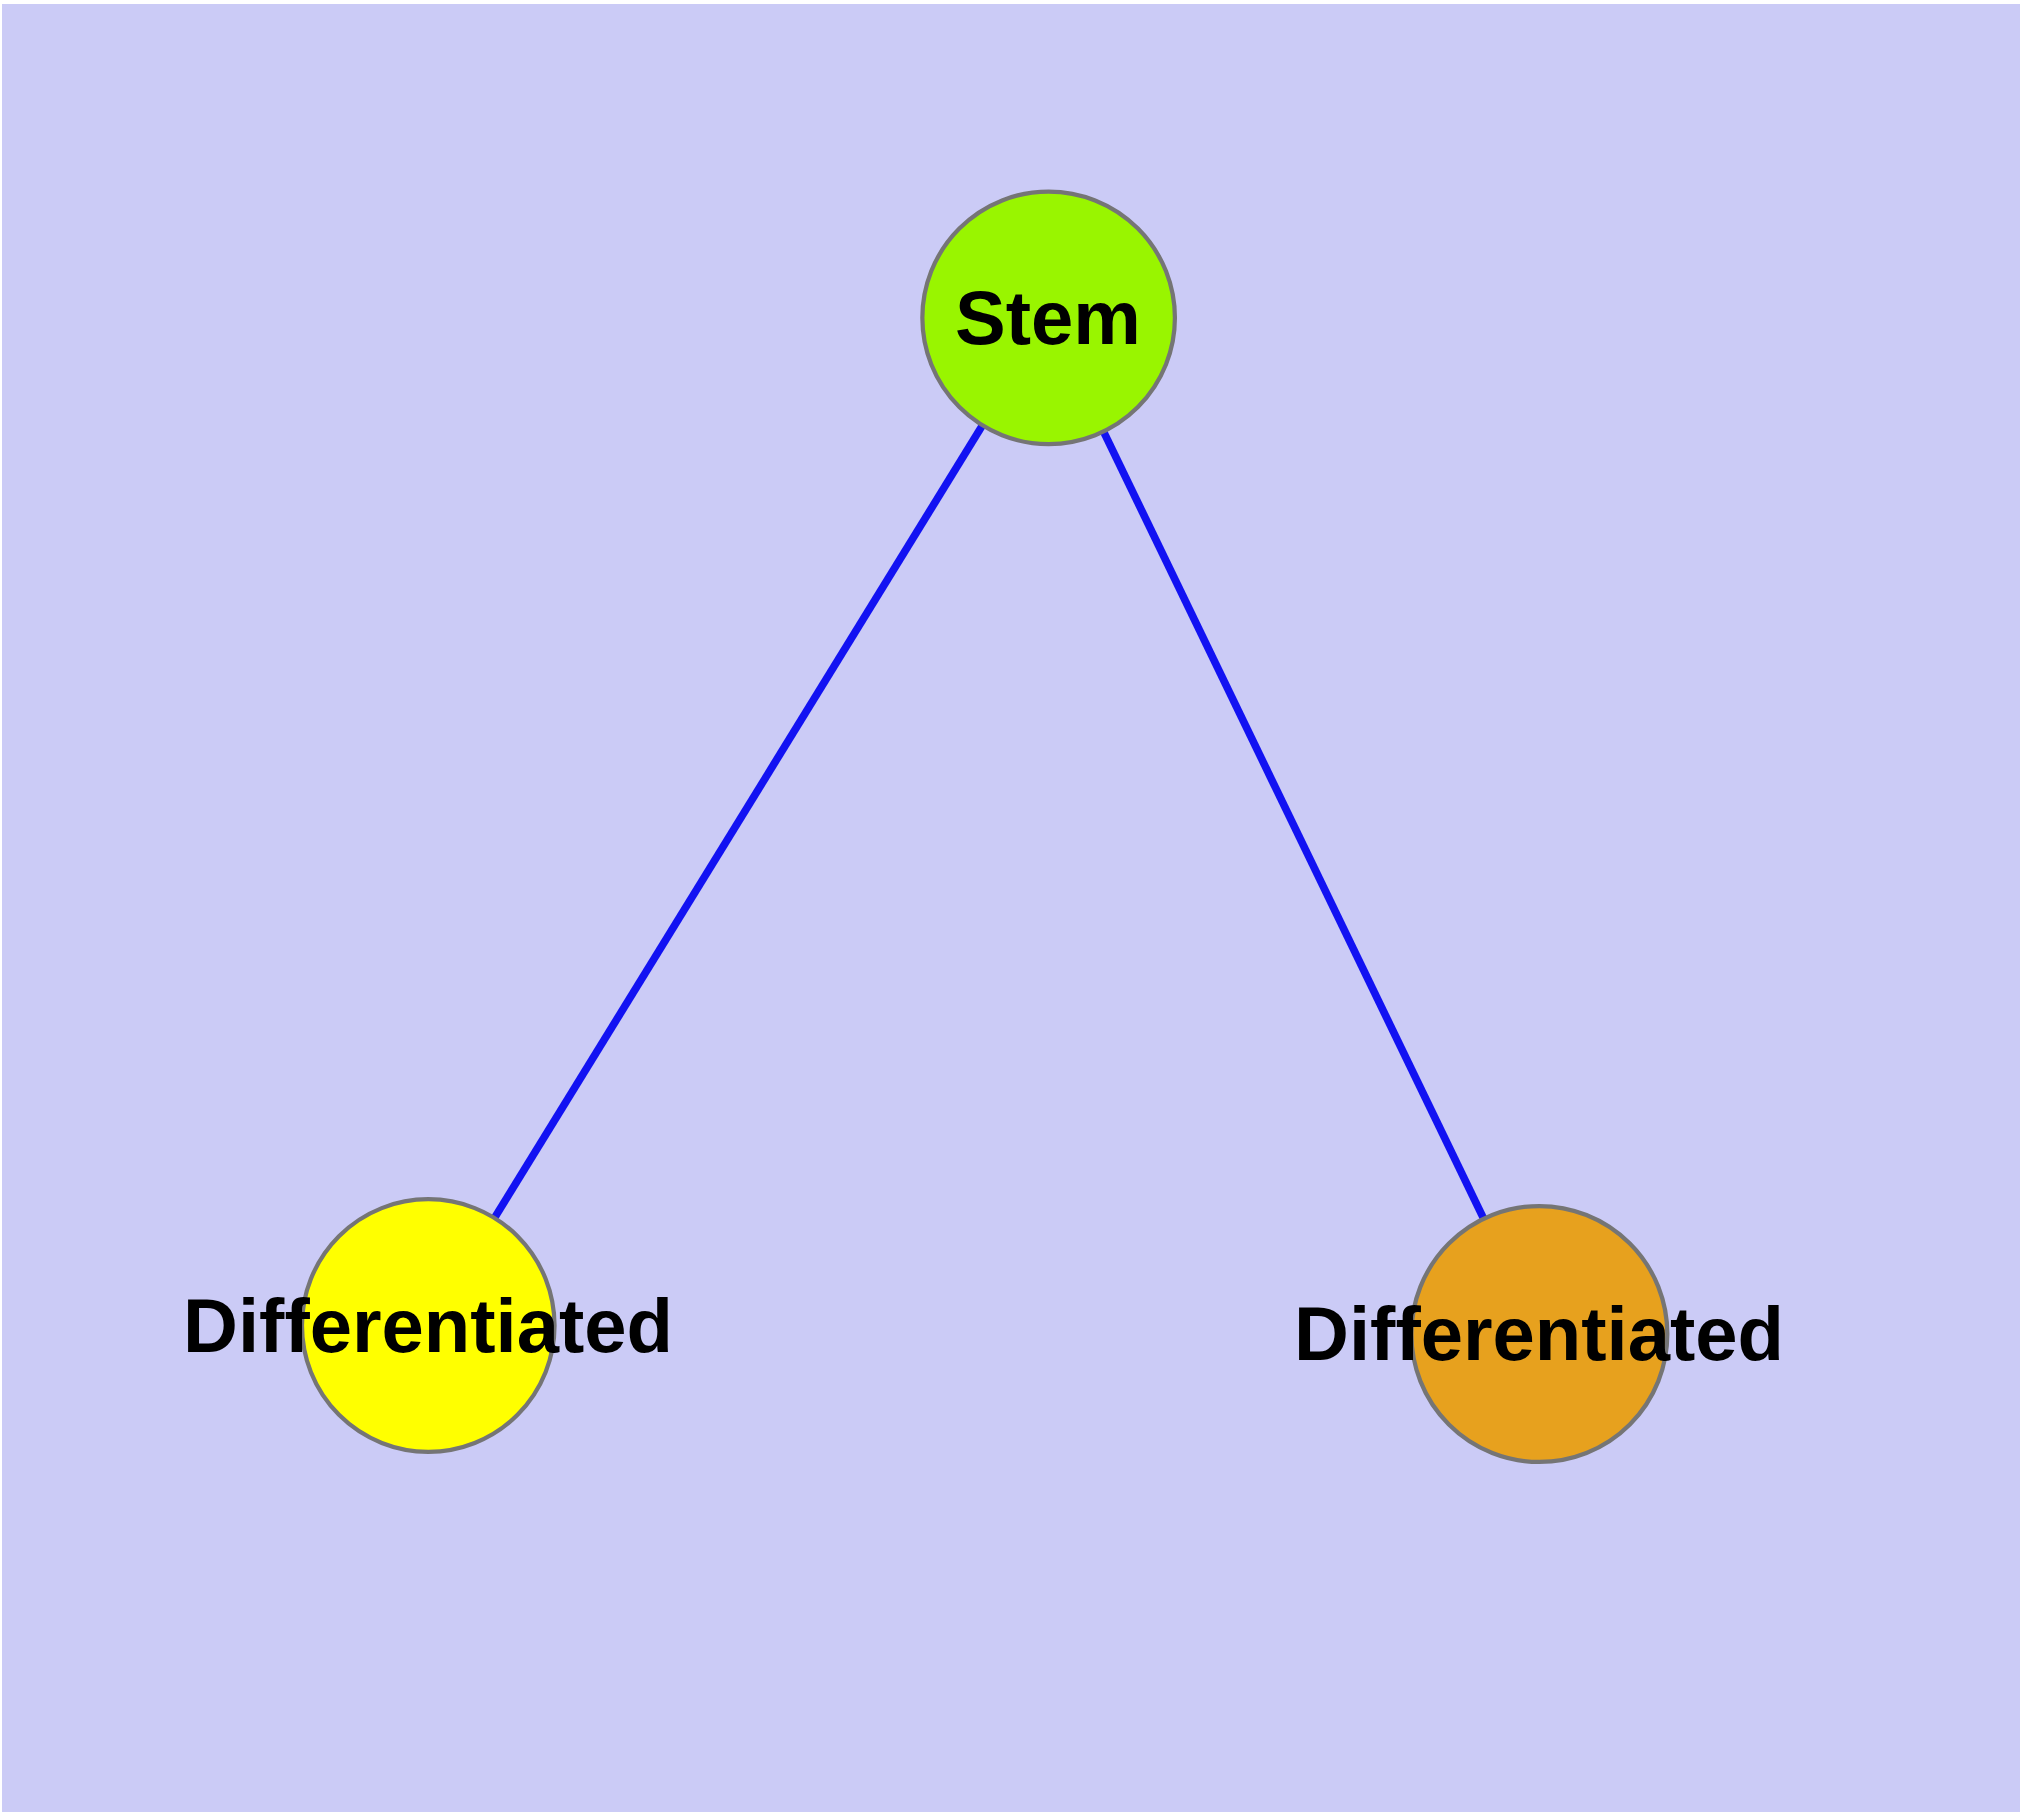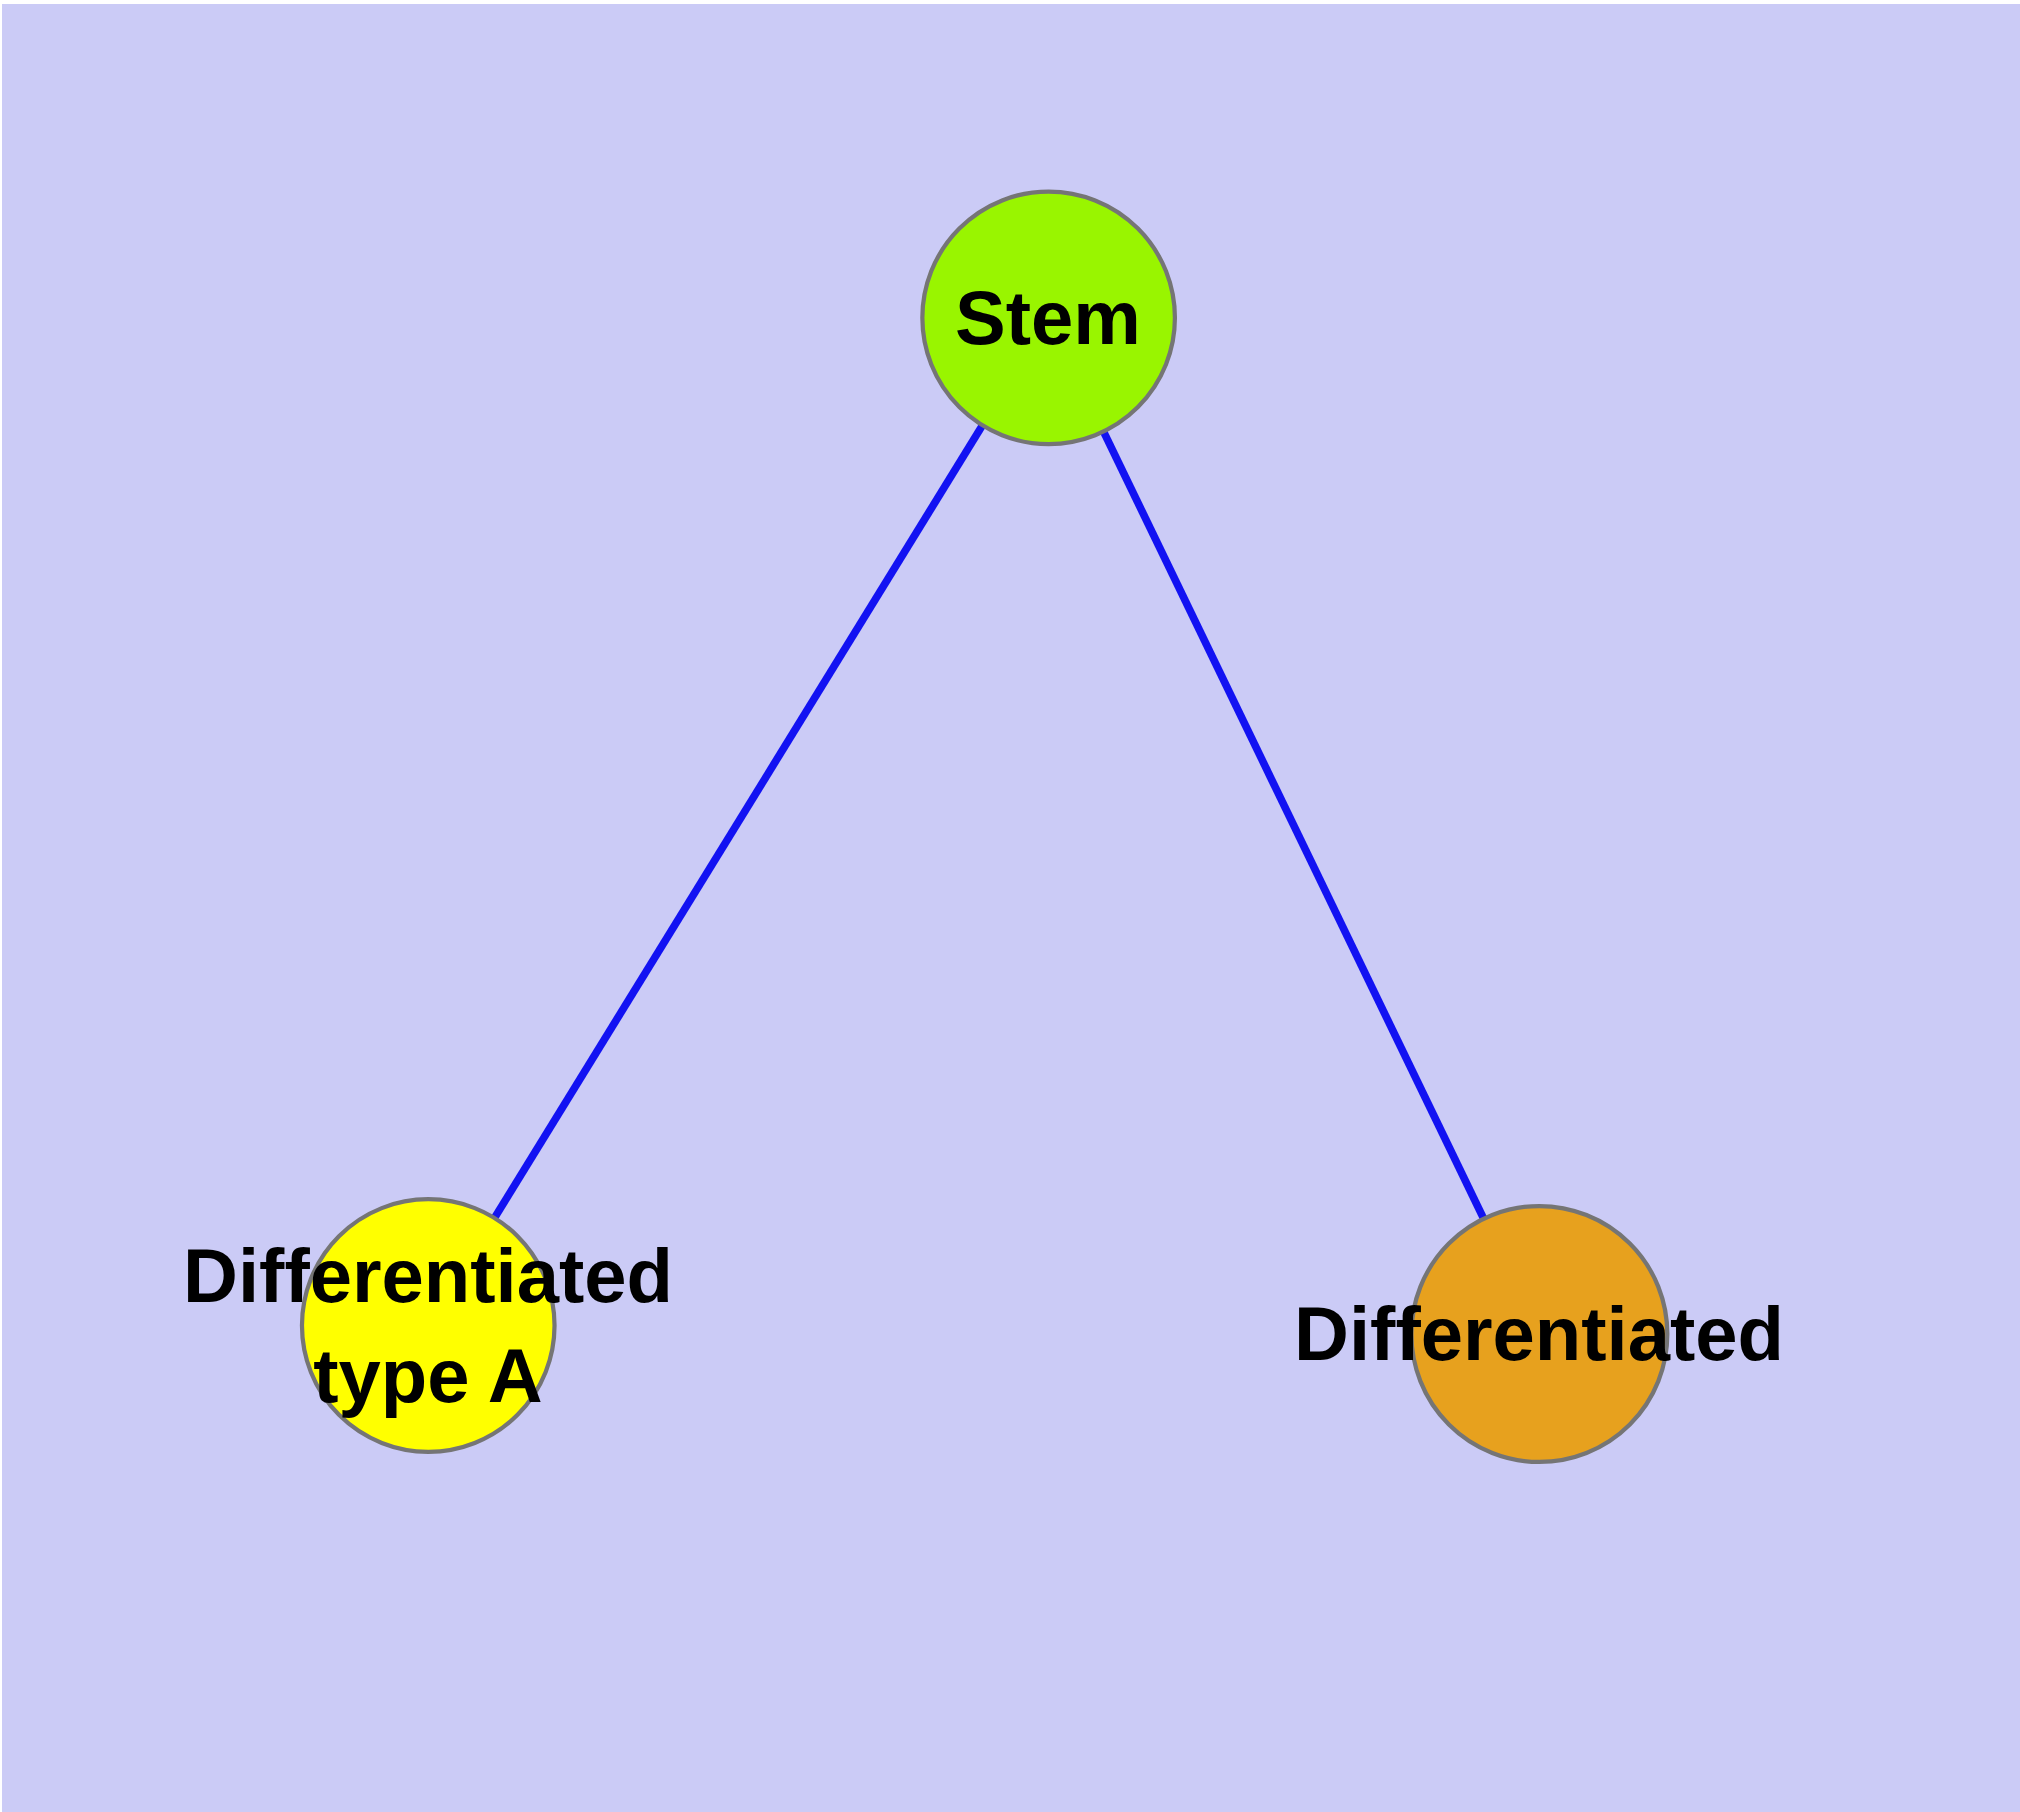--- a/index.html
+++ b/index.html
@@ -60,20 +60,19 @@
         <circle cx="505" cy="1564" r="149" fill="#ffff00" stroke="#757575" stroke-width="5"></circle>
         <circle cx="1816" cy="1574" r="151" fill="#e7a11e" stroke="#757575" stroke-width="5"></circle>
       </g>
   </svg>
   <div>
       <div class="node-label" style="left: 1048px; top: 318px; color: rgb(0, 0, 0);">
         <span class="label-line">Stem</span>
       </div>
       <div class="node-label" style="left: 428px; top: 1326px; color: rgb(0, 0, 0);">
         <span class="label-line">Differentiated</span>
-        <span class="label-line">type A</span>
       </div>
       <div class="node-label" style="left: 1539px; top: 1334px; color: rgb(0, 0, 0);">
         <span class="label-line">Differentiated</span>
       </div>
     </div>
 </div>
 
 
 </body></html>

